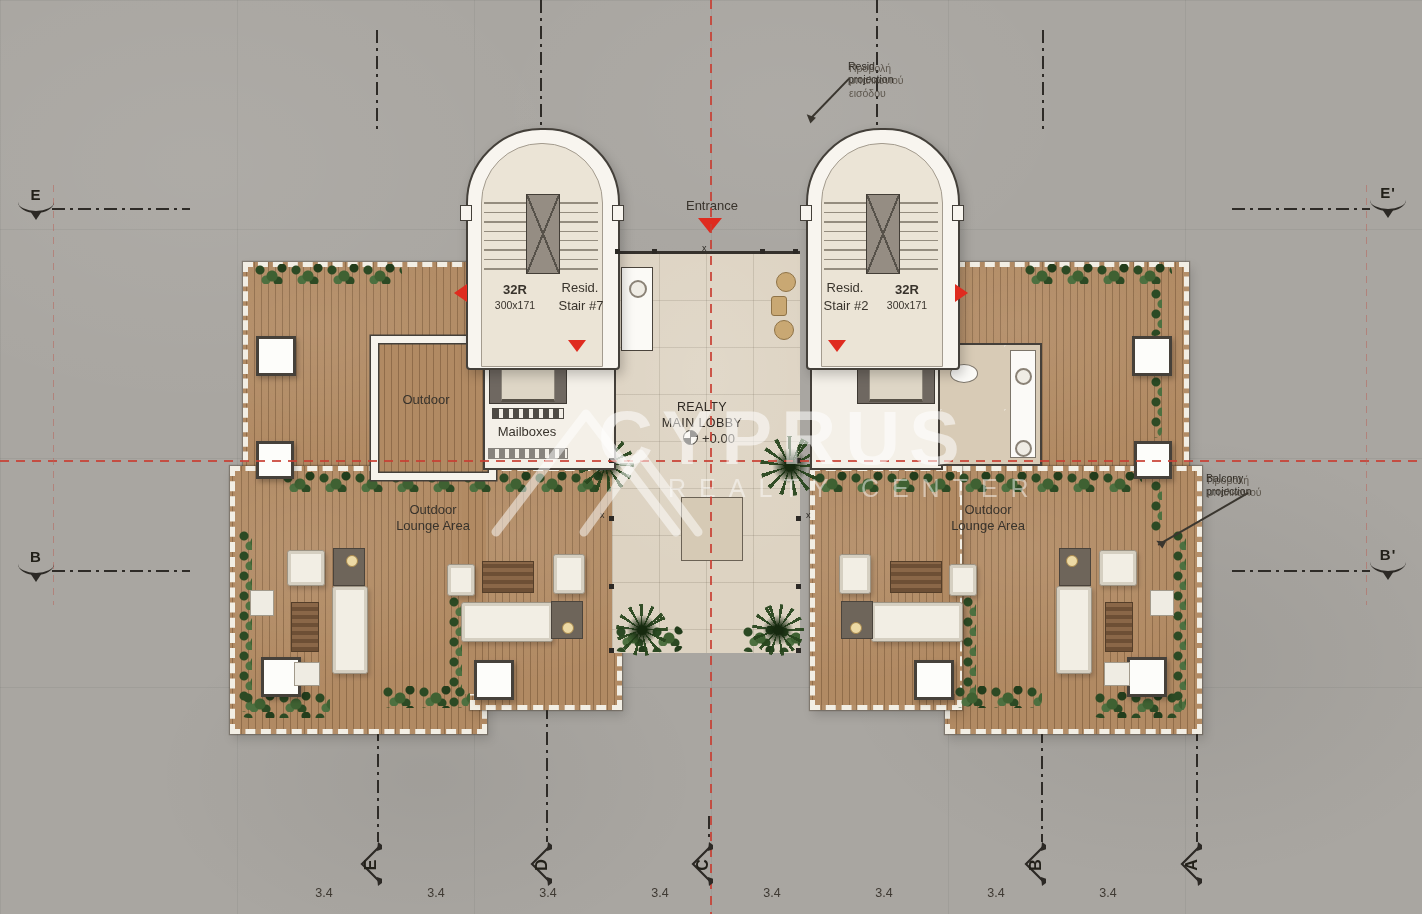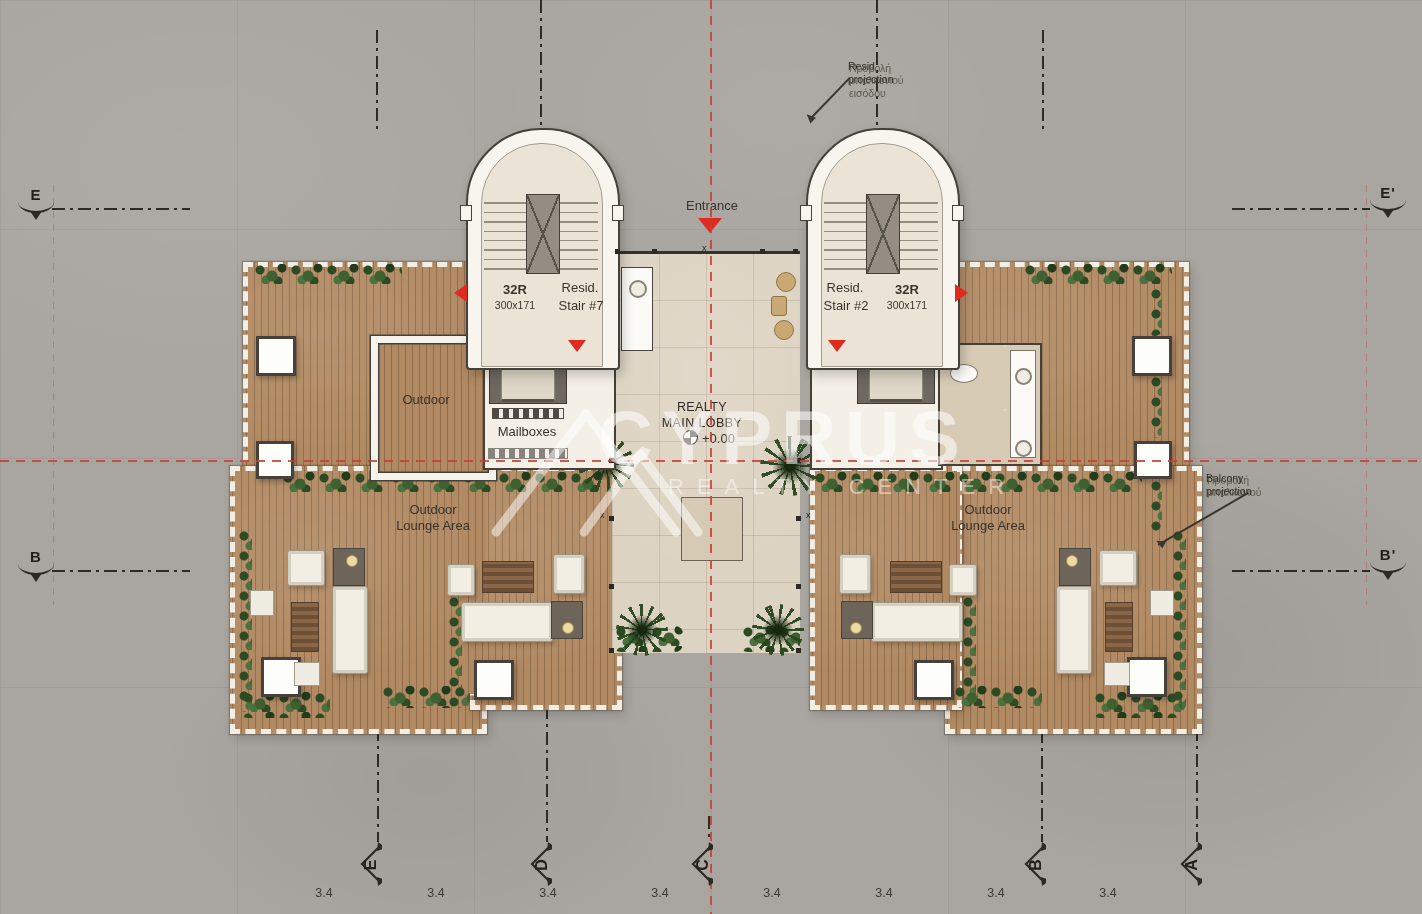--- a/index.html
+++ b/index.html
@@ -100,21 +100,21 @@
   .bm-letter{position:absolute;left:10px;top:14px;font-weight:700;font-size:16px;color:#222019;transform:rotate(-90deg);}
   .dim{font-size:12.5px;color:#3f3a33;width:40px;text-align:center;z-index:8;}
   
   .ann{z-index:8;font-size:10.5px;line-height:12.5px;color:#2f2b25;}
   .ann .gr{position:absolute;left:1px;top:1.5px;color:rgba(75,68,58,.8);}
   .leader{height:1.6px;background:#3a362f;z-index:8;transform-origin:left center;}
   .ltip{width:0;height:0;border:4px solid transparent;z-index:8;}
   
   .wm{z-index:9;pointer-events:none;color:rgba(255,255,255,.55);}
   .wm-brand{font-size:76px;font-weight:600;letter-spacing:9px;line-height:1;}
-  .wm-tag{font-size:22px;font-weight:400;letter-spacing:13px;color:rgba(255,255,255,.48);}
+  .wm-tag{font-size:25px;font-weight:400;letter-spacing:13px;color:rgba(255,255,255,.48);}
 </style>
 </head>
 <body>
 
 <div id="plan">
 
   <div class="a ddh" style="left:52px;top:208px;width:138px"></div>
   <div class="a ddh" style="left:1232px;top:208px;width:138px"></div>
   <div class="a ddh" style="left:52px;top:570px;width:138px"></div>
   <div class="a ddh" style="left:1232px;top:570px;width:138px"></div>

